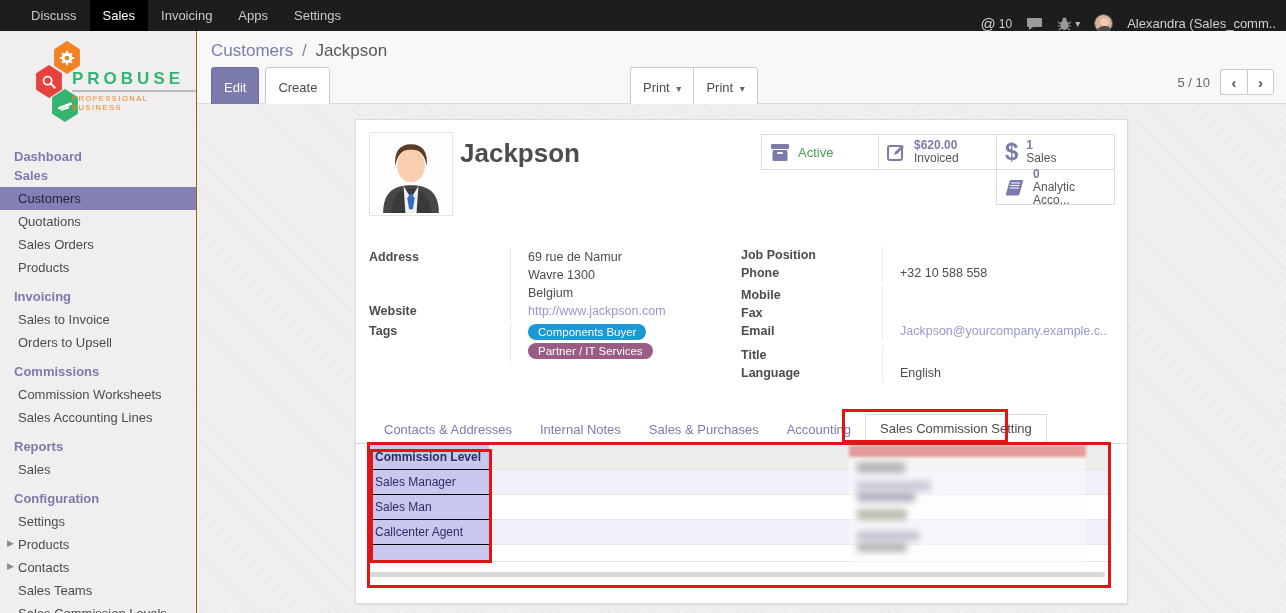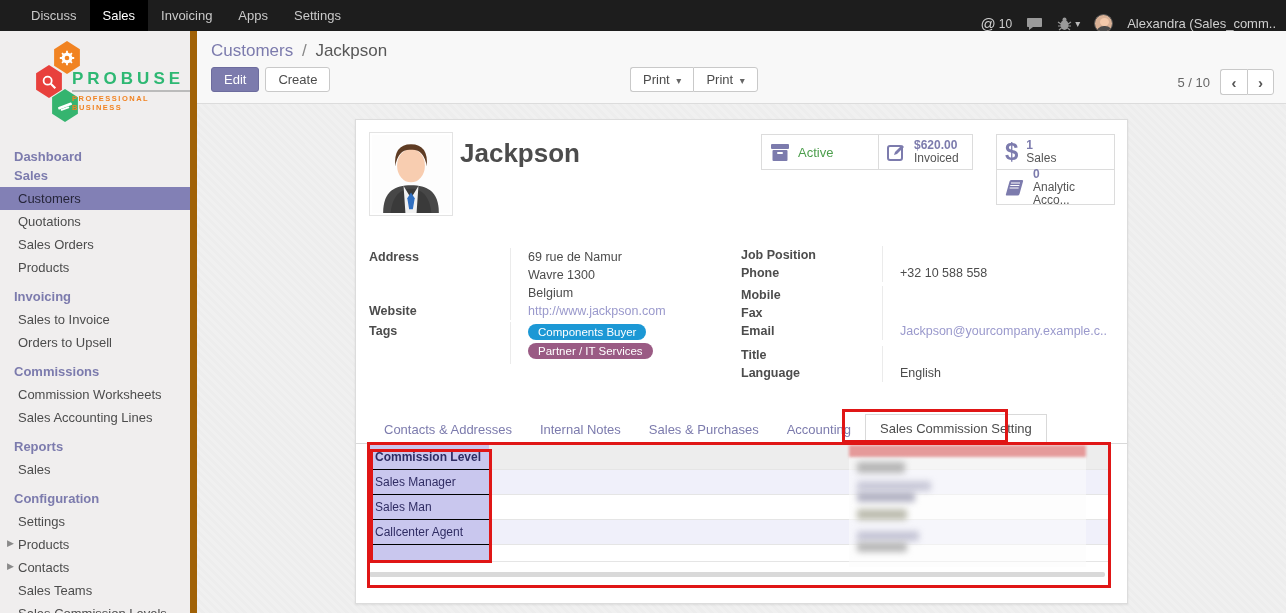--- a/index.html
+++ b/index.html
@@ -21,45 +21,45 @@
   .tb-avatar { width:19px; height:19px; border-radius:50%; overflow:hidden; background:#d9b196;
     position:relative; border:1px solid #555; }
   .tb-avatar::before { content:""; position:absolute; left:5px; top:3px; width:9px; height:8px;
     border-radius:50%; background:#f3c9ab; }
   .tb-avatar::after { content:""; position:absolute; left:1px; top:11px; width:17px; height:9px;
     border-radius:8px 8px 0 0; background:#4a4a4a; }
   .username { color:#cfcfcf; }
 
   
   .sidebar { position:absolute; left:0; top:31px; width:197px; height:582px;
-    background:#f0eeee; border-right:7px solid #a16207; }
+    background:#f0eeee; border-right:1px solid #a16207; }
   .logo { position:relative; height:92px; margin-top:8px; }
   .hex { position:absolute; display:flex; align-items:center; justify-content:center;
     clip-path: polygon(50% 0%, 93% 25%, 93% 75%, 50% 100%, 7% 75%, 7% 25%); }
   .hex-orange { left:52px; top:2px; width:30px; height:33px; background:#f18322; }
   .hex-red    { left:34px; top:26px; width:30px; height:33px; background:#e8403c; }
   .hex-green  { left:50px; top:50px; width:30px; height:33px; background:#35b46f; }
   .logo-text { position:absolute; left:72px; top:30px; }
   .logo-title { font-size:17px; font-weight:bold; color:#2eb873; letter-spacing:4px;
     border-bottom:2px solid #bbb; padding-bottom:1px; }
-  .logo-sub { font-size:7.5px; color:#f18322; letter-spacing:1.5px; margin-top:2px; font-weight:bold; }
+  .logo-sub { font-size:7.5px; color:#f18322; letter-spacing:1.5px; margin-top:2px; font-weight:normal; }
   .nav { margin-top:14px; }
   .nav-heading { font-size:13px; font-weight:bold; color:#7c7bad; padding:4px 0 4px 14px; }
   .nav-item { font-size:13px; color:#4c4c4c; padding:4px 0 4px 18px; position:relative; cursor:pointer; }
   .nav-item.active { background:#8280b5; color:#26253a; }
   .nav-item .exp { position:absolute; left:7px; top:5px; font-size:9px; color:#8a8a8a; }
 
   
   .main { position:absolute; left:197px; top:31px; width:1089px; height:582px; }
   .controlbar { position:relative; height:73px; background:#f8f8f8; border-bottom:1px solid #dcdcdc; }
   .breadcrumb { position:absolute; left:14px; top:10px; font-size:17px; }
   .breadcrumb .parent { color:#7c7bad; cursor:pointer; }
   .breadcrumb .sep { color:#888; margin:0 4px; }
   .breadcrumb .current { color:#585858; }
-  .btn { display:inline-block; font-size:13px; border-radius:3px; padding:4px 12px;
+  .btn { display:inline-block; font-size:13px; border-radius:3px; padding:12px 12px;
     border:1px solid #c9c9c9; background:#fff; color:#4c4c4c; cursor:pointer; }
   .btn-primary { background:#7c7bad; border-color:#6d6c9e; color:#fff; }
   .cb-buttons { position:absolute; left:14px; top:36px; display:flex; gap:6px; }
   .btn-group { position:absolute; left:433px; top:36px; display:flex;justify-content:center; }
   .btn-group .btn { border-radius:0; border-right-width:0; }
   .btn-group .btn:first-child { border-radius:3px 0 0 3px; }
   .btn-group .btn:last-child { border-radius:0 3px 3px 0; border-right-width:1px; }
   .pager { position:absolute; right:12px; top:38px; display:flex; align-items:center; gap:10px; }
   .pager-text { font-size:13px; color:#666; }
   .pager-btns { display:flex; }
@@ -257,21 +257,21 @@
       <div class="statbox" style="left:405px; top:14px; width:118px; height:36px;">
         <span class="stat-ico">
           <svg width="20" height="17" viewBox="0 0 20 17">
               <rect x="1" y="0" width="18" height="5" rx="1" fill="#7c7bad"></rect>
               <rect x="2.5" y="6" width="15" height="11" rx="1" fill="#7c7bad"></rect>
               <rect x="7" y="8" width="6" height="2" rx="1" fill="#fff"></rect>
             </svg>
         </span>
         <span class="stat-active">Active</span>
       </div>
-      <div class="statbox" style="left:522px; top:14px; width:95px; height:36px;">
+      <div class="statbox" style="left:522px; top:14px; width:119px; height:36px;">
         <span class="stat-ico">
           <svg width="19" height="19" viewBox="0 0 19 19">
               <rect x="1" y="3" width="14" height="14" rx="2" fill="none" stroke="#7c7bad" stroke-width="2"></rect>
               <path d="M7 12l1-3 7-7 2 2-7 7 -3 1z" fill="#7c7bad"></path>
             </svg>
         </span>
         <span class="stat-txt">
           <div class="v">$620.00</div>
           <div class="l">Invoiced</div>
         </span>

